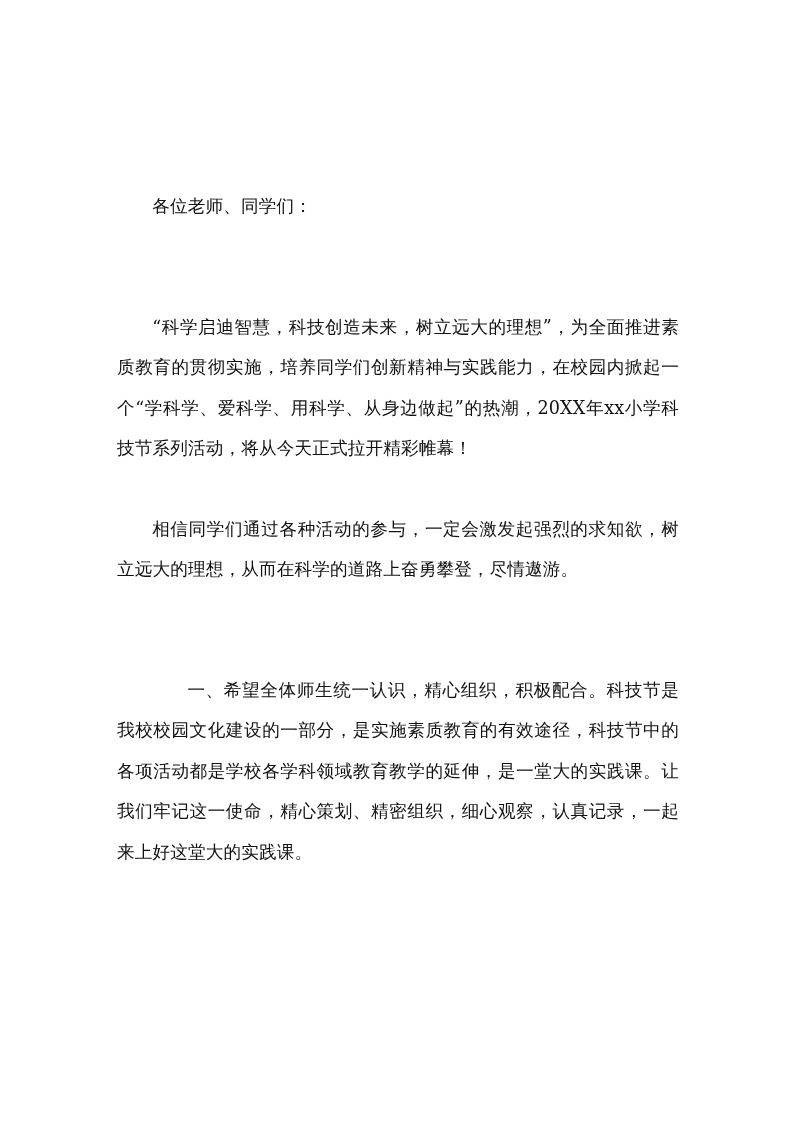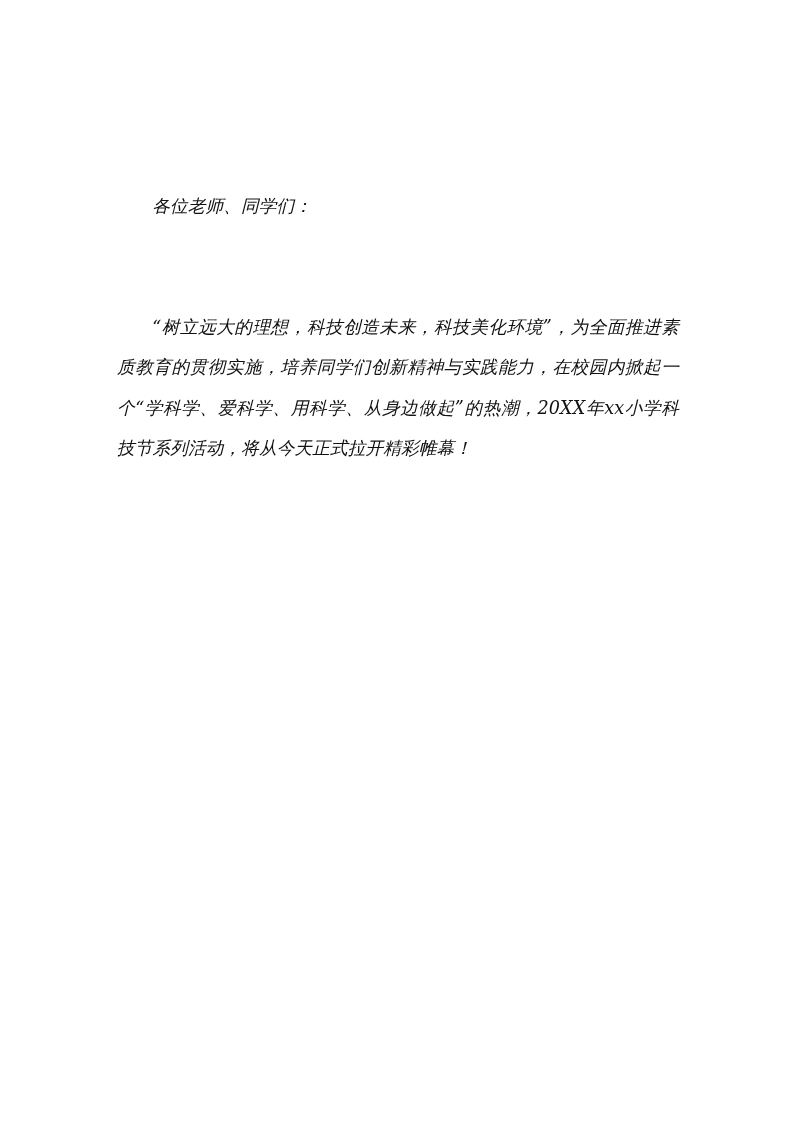--- a/index.html
+++ b/index.html
@@ -13,21 +13,20 @@
       position: relative;
       overflow: hidden;
       font-family: "DejaVu Serif", "Liberation Serif", serif;
       color: #111111;
     }
     .page {
       position: absolute;
       left: 117px;
       top: 186px;
       width: 562px;
-      font-style: italic;
     }
     .para {
       font-size: 17.6px;
       line-height: 40.5px;
       margin: 0;
       text-align: justify;
       text-align-last: left;
       letter-spacing: 0.15px;
       white-space: normal;
       word-break: break-all;
@@ -42,17 +41,19 @@
       height: 40px;
     }
   </style>
 </head>
 <body>
 
 <div class="page">
   <p class="para indent">各位老师、同学们：</p>
   <div class="gap"></div>
   <div class="gap"></div>
-  <p class="para indent">“树立远大的理想，科技创造未来，科技美化环境”，为全面推进素质教育的贯彻实施，培养同学们创新精神与实践能力，在校园内掀起一个“学科学、爱科学、用科学、从身边做起”的热潮，20XX年xx小学科技节系列活动，将从今天正式拉开精彩帷幕！</p>
+  <p class="para indent">“科学启迪智慧，科技创造未来，树立远大的理想”，为全面推进素质教育的贯彻实施，培养同学们创新精神与实践能力，在校园内掀起一个“学科学、爱科学、用科学、从身边做起”的热潮，20XX年xx小学科技节系列活动，将从今天正式拉开精彩帷幕！</p>
+  <div class="gap"></div>
+  <p class="para indent">相信同学们通过各种活动的参与，一定会激发起强烈的求知欲，树立远大的理想，从而在科学的道路上奋勇攀登，尽情遨游。</p>
   <div class="gap"></div>
   <div class="gap"></div>
-  <div class="gap"></div>
+  <p class="para indent-deep">一、希望全体师生统一认识，精心组织，积极配合。科技节是我校校园文化建设的一部分，是实施素质教育的有效途径，科技节中的各项活动都是学校各学科领域教育教学的延伸，是一堂大的实践课。让我们牢记这一使命，精心策划、精密组织，细心观察，认真记录，一起来上好这堂大的实践课。</p>
 </div>
 
 </body></html>

